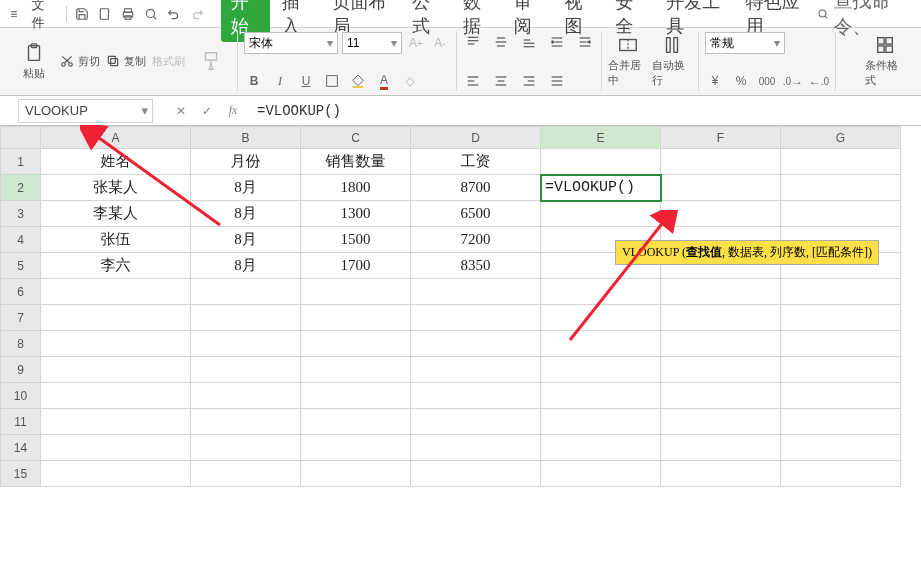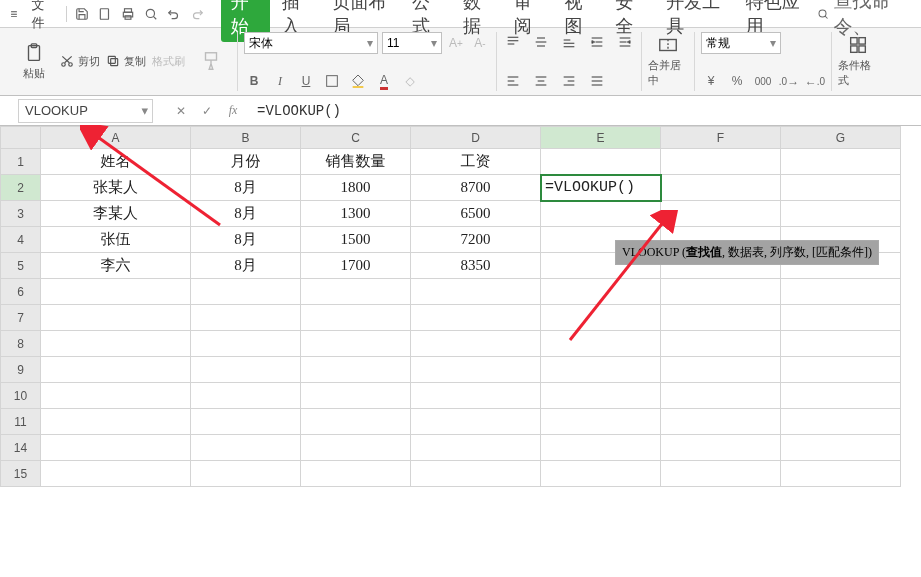--- a/index.html
+++ b/index.html
@@ -13,21 +13,21 @@
 .qat-btn { width: 22px; height: 22px; display: flex; align-items: center; justify-content: center; color: #666; }
 .qat-btn svg { width: 14px; height: 14px; }
 .tabs { display: flex; align-items: center; gap: 2px; margin-left: 10px; }
 .tab { padding: 4px 10px; font-size: 18px; color: #444; border-radius: 3px; }
 .tab.active { background: #2ea83c; color: #fff; }
 .search-cmd { margin-left: auto; display: flex; align-items: center; gap: 4px; color: #666; font-size: 19px; }
 
 
 .ribbon { height: 68px; background: #f5f5f5; border-bottom: 1px solid #c0c0c0; display: flex; align-items: stretch; padding: 4px 8px; gap: 0; }
 .rgroup { display: flex; flex-direction: column; justify-content: space-between; padding: 0 6px; border-right: 1px solid #d8d8d8; }
-.rgroup:last-child { border-right: none; }
+.rgroup:last-child { border-right: none; margin-left: 23px; }
 .rrow { display: flex; align-items: center; gap: 4px; }
 .rbtn-lg { display: flex; flex-direction: column; align-items: center; justify-content: center; width: 40px; height: 58px; color: #555; font-size: 11px; gap: 2px; }
 .rbtn-lg svg { width: 22px; height: 22px; }
 .rbtn-sm { display: flex; align-items: center; gap: 4px; color: #555; font-size: 11px; height: 18px; padding: 0 2px; }
 .rbtn-sm svg { width: 14px; height: 14px; }
 .rsel { height: 22px; border: 1px solid #c0c0c0; background: #fff; font-size: 12px; padding: 0 4px; display: flex; align-items: center; min-width: 60px; }
 .rsel .dd { margin-left: auto; color: #888; }
 .ribbon-icon { width: 20px; height: 20px; display: flex; align-items: center; justify-content: center; color: #666; }
 .ribbon-icon svg { width: 16px; height: 16px; }
 .disabled { color: #bbb; }
@@ -48,21 +48,21 @@
 .colhdr { height: 22px; background: #e8e8e8; color: #555; font-size: 12px; text-align: center; }
 .colhdr.sel { background: #d0e8d0; }
 .rowhdr { width: 40px; background: #e8e8e8; color: #555; font-size: 12px; text-align: center; }
 .rowhdr.sel { background: #d0e8d0; }
 .corner { width: 40px; height: 22px; background: #e8e8e8; }
 .cell { height: 26px; text-align: center; font-size: 15px; font-family: SimSun, serif; color: #222; padding: 0 4px; position: relative; }
 .colA { width: 150px; } .colB { width: 110px; } .colC { width: 110px; } .colD { width: 130px; } .colE { width: 120px; } .colF { width: 120px; } .colG { width: 120px; }
 .active-cell { outline: 2px solid #2d8a3e; outline-offset: -1px; text-align: left; font-family: "Courier New", monospace; font-weight: bold; font-size: 15px; }
 
 
-.tooltip { position: absolute; left: 615px; top: 240px; background: #a3a3a3; border: 1px solid #aaa; padding: 3px 6px; font-size: 12px; font-family: SimSun, serif; white-space: nowrap; z-index: 20; }
+.tooltip { position: absolute; left: 615px; top: 240px; background: #fde047; border: 1px solid #aaa; padding: 3px 6px; font-size: 12px; font-family: SimSun, serif; white-space: nowrap; z-index: 20; }
 .tooltip .bold { font-weight: bold; }
 
 
 .arrow { position: absolute; z-index: 30; pointer-events: none; }
 
 </style>
 </head>
 <body>
 
 <div class="menubar">
@@ -164,21 +164,21 @@
         <svg viewBox="0 0 24 24" fill="none" stroke="currentColor" stroke-width="1.5">
             <rect x="6" y="3" width="12" height="8"></rect>
             <path d="M12 11v4l-2 6h4l-2-6"></path>
           </svg>
       </div>
     </div>
   </div>
 
   <div class="rgroup">
     <div class="rrow">
-      <div class="rsel" style="width:134px">
+      <div class="rsel" style="width:94px">
           <span>宋体</span>
           <span class="dd">▾</span>
         </div>
       <div class="rsel" style="width:50px">
           <span>11</span>
           <span class="dd">▾</span>
         </div>
       <span class="ribbon-icon disabled">A<sup>+</sup></span>
       <span class="ribbon-icon disabled">A<sup>-</sup></span>
     </div>
@@ -277,20 +277,27 @@
   </div>
 
   <div class="rgroup">
     <div class="rrow">
       <div class="rbtn-lg">
         <svg viewBox="0 0 24 24" fill="none" stroke="currentColor" stroke-width="1.5">
             <rect x="3" y="6" width="18" height="12"></rect>
             <line x1="12" y1="6" x2="12" y2="18" stroke-dasharray="2"></line>
           </svg>
         <span>合并居中</span>
+      </div>
+      <div class="rbtn-lg">
+        <svg viewBox="0 0 24 24" fill="none" stroke="currentColor" stroke-width="1.5">
+            <rect x="6" y="4" width="4" height="16"></rect>
+            <rect x="14" y="4" width="4" height="16"></rect>
+          </svg>
+        <span>自动换行</span>
       </div>
     </div>
   </div>
 
   <div class="rgroup">
     <div class="rrow">
       <div class="rsel" style="width:80px">
           <span>常规</span>
           <span class="dd">▾</span>
         </div>

